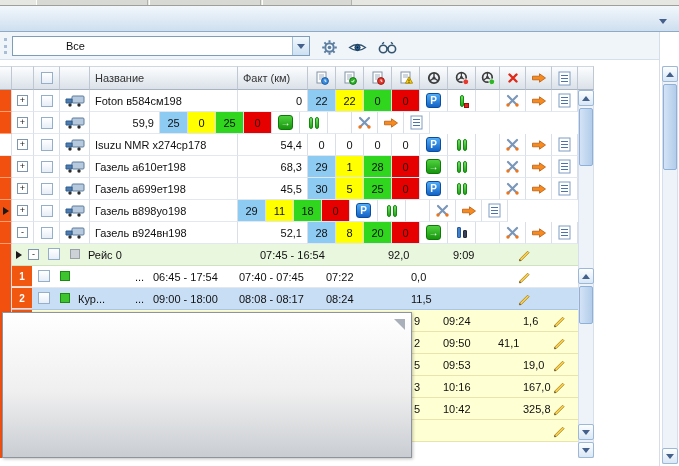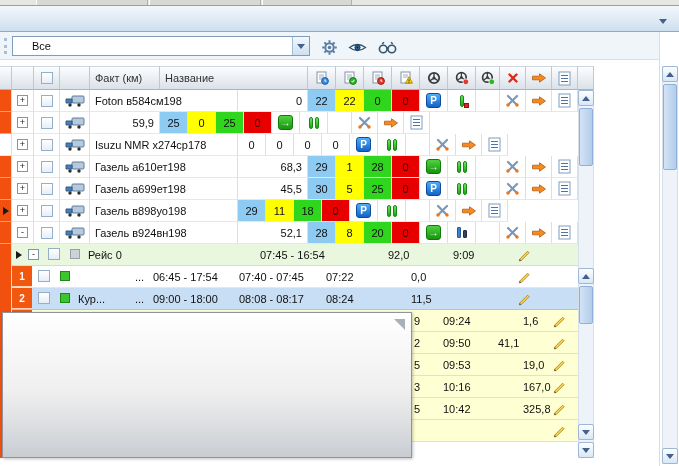--- a/index.html
+++ b/index.html
@@ -24,21 +24,21 @@
     background:linear-gradient(#ffffff,#e0edfa); border:1px solid #8ea8c6; border-bottom:none; border-radius:3px 3px 0 0; color:#1c1c1c; }
   .tab-close { color:#41546e; font-weight:bold; font-size:11px; line-height:1; }
   #tab-overflow { position:absolute; right:8px; top:9px; width:16px; height:12px; display:flex; align-items:center; justify-content:center; }
   .tri-d { width:0; height:0; border-left:4px solid transparent; border-right:4px solid transparent; border-top:5px solid #44608c; }
   .tri-u { width:0; height:0; border-left:4px solid transparent; border-right:4px solid transparent; border-bottom:5px solid #44608c; }
 
   
   #toolbar { position:absolute; left:0; top:32px; width:660px; height:28px; background:#f0f5fa; border-bottom:1px solid #d5e0ec; }
   #grip { position:absolute; left:4px; top:6px; height:16px; width:3px; border-left:3px dotted #a9bed6; }
   #combo { position:absolute; left:12px; top:4px; width:298px; height:20px; border:1px solid #7f9db9; background:#fff; display:flex; align-items:center; }
-  #combo-text { padding-left:19px; flex:1; }
+  #combo-text { padding-left:5px; flex:1;margin-left:48px; }
   #combo-btn { width:17px; height:18px; background:linear-gradient(#f2f8fd,#cde0f2); border-left:1px solid #a4bdd6; display:flex; align-items:center; justify-content:center; }
   .tbtn { position:absolute; top:5px; width:22px; height:20px; display:flex; align-items:center; justify-content:center; }
   #btn-settings { left:318px; } #btn-eye { left:346px; } #btn-binoculars { left:376px; }
 
   
   #grid { position:absolute; left:0; top:66px; width:594px; height:392px; background:#fff; }
   .hrow { display:flex; height:24px; }
   .hcell { background:linear-gradient(#fcfdfe,#e9eef3 55%,#dbe1e8); border-top:1px solid #cfd7e0; border-right:1px solid #bec7d2; border-bottom:1px solid #a9b4c1;
     display:flex; align-items:center; justify-content:center; color:#333; }
   .row { display:flex; height:22px; background:#fff; }
@@ -140,22 +140,22 @@
 
 <div id="grid">
 
   <div class="hrow">
     <div class="hcell w-ind"></div>
     <div class="hcell w-exp"></div>
     <div class="hcell w-chk">
         <span class="cb"></span>
       </div>
     <div class="hcell w-trk"></div>
+    <div class="hcell w-name tl">Название</div>
     <div class="hcell w-fact tl">Факт (км)</div>
-    <div class="hcell w-name tl">Название</div>
     <div class="hcell w-n">
       <svg width="14" height="14" viewBox="0 0 14 14">
         <rect x="2" y="1" width="9" height="11" fill="#fdfdfd" stroke="#8494a6"></rect>
         <path d="M4 4 h5 M4 6 h5 M4 8 h4" stroke="#9fb0c2" stroke-width="1" fill="none"></path>
         <circle cx="10" cy="10" r="3.4" fill="#3b8ede" stroke="#1c5ea8"></circle>
         <path d="M10 8.4 v1.8 h1.4" stroke="#fff" stroke-width="1" fill="none"></path>
       </svg>
     </div>
     <div class="hcell w-n">
       <svg width="14" height="14" viewBox="0 0 14 14">
@@ -337,20 +337,21 @@
       </div>
     <div class="cell w-trk">
       <svg width="20" height="13" viewBox="0 0 20 13">
           <rect x="7" y="2" width="12" height="7" rx="1" fill="#b7c9dd" stroke="#5d7d9d"></rect>
           <path d="M1 5 h6 v4 h-6 z" fill="#4d7cb0" stroke="#2d5c90"></path>
           <circle cx="5" cy="11" r="1.7" fill="#2f2f2f"></circle>
           <circle cx="14" cy="11" r="1.7" fill="#2f2f2f"></circle>
         </svg>
     </div>
     <div class="cell w-name tl">Isuzu NMR х274ср178</div>
+    <div class="cell w-fact tr-">54,4</div>
     <div class="cell w-n c-blue">0</div>
     <div class="cell w-n c-yellow">0</div>
     <div class="cell w-n c-green">0</div>
     <div class="cell w-n c-red">0</div>
     <div class="cell w-ic">
         <span class="badge p">P</span>
       </div>
     <div class="cell w-ic">
         <span class="bars">
           <span class="pb"></span>

